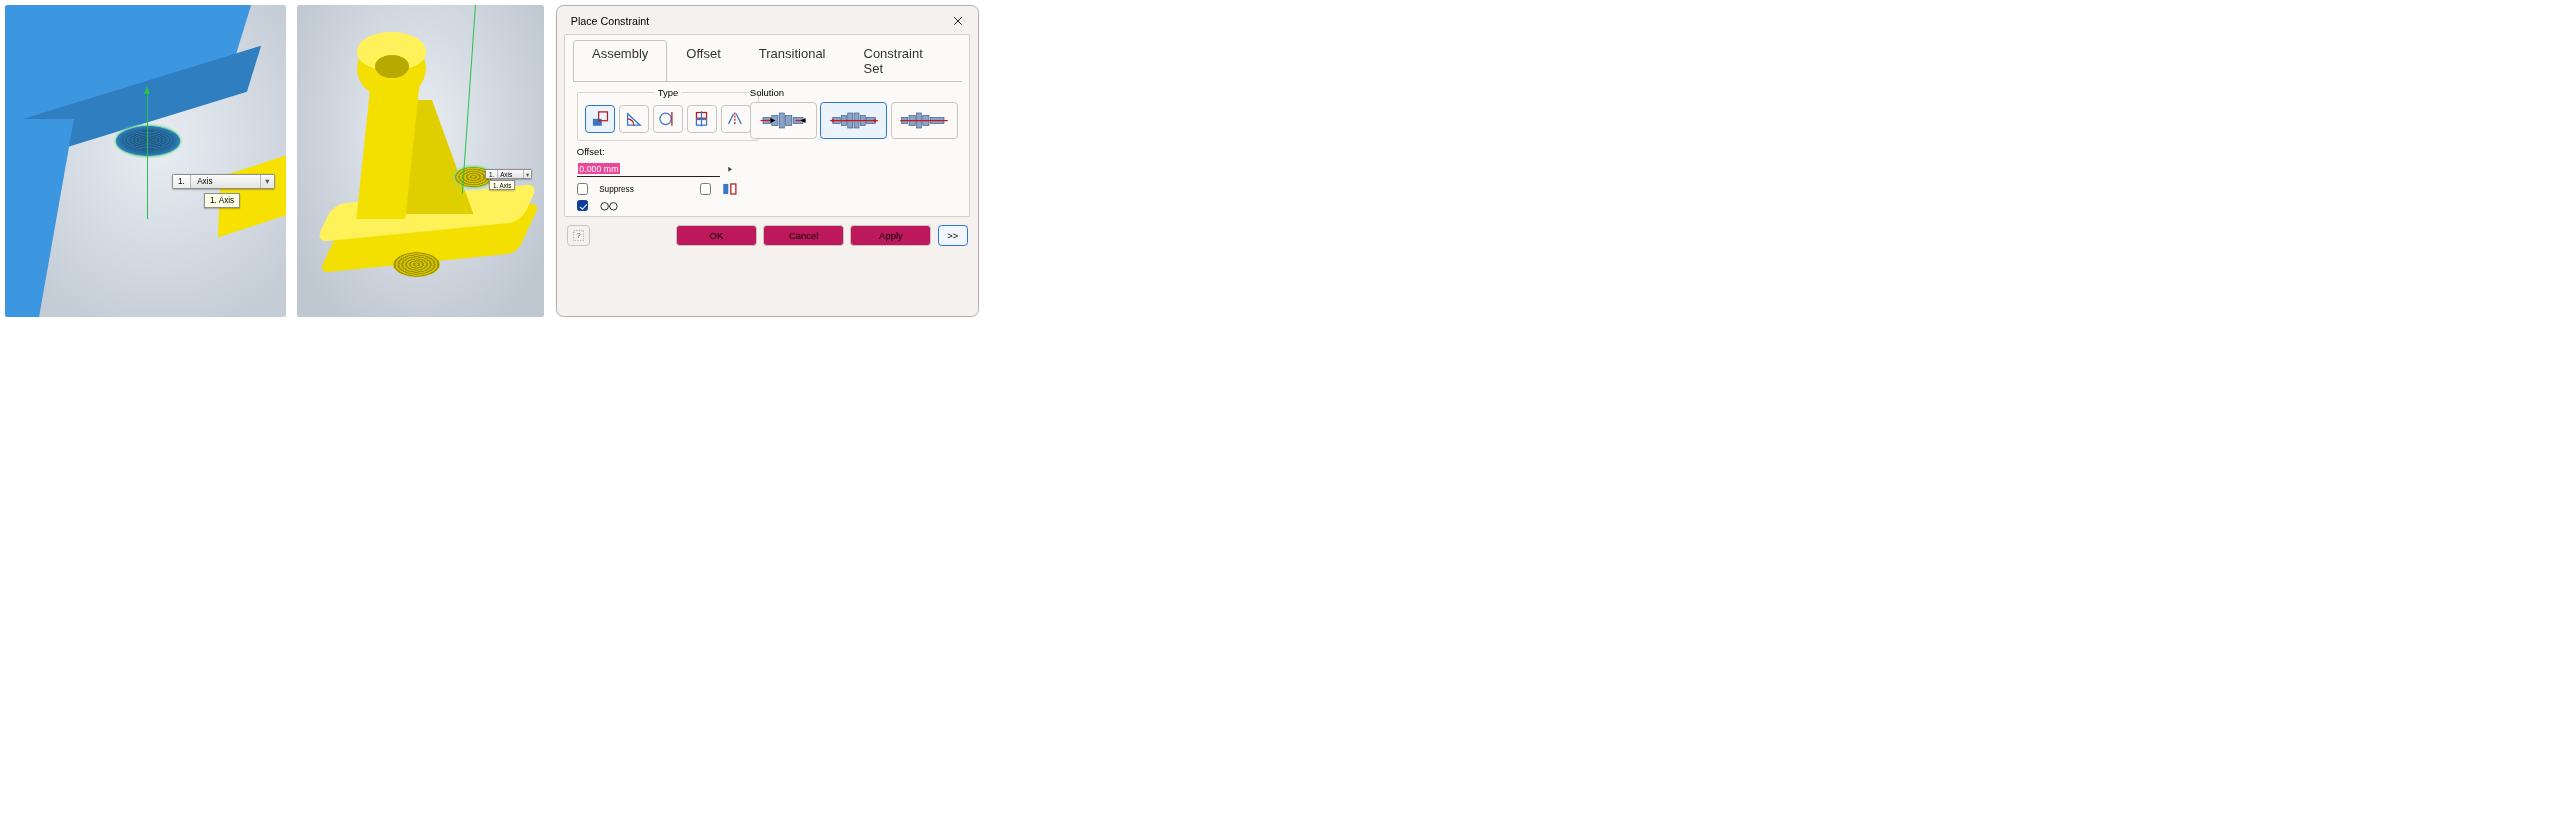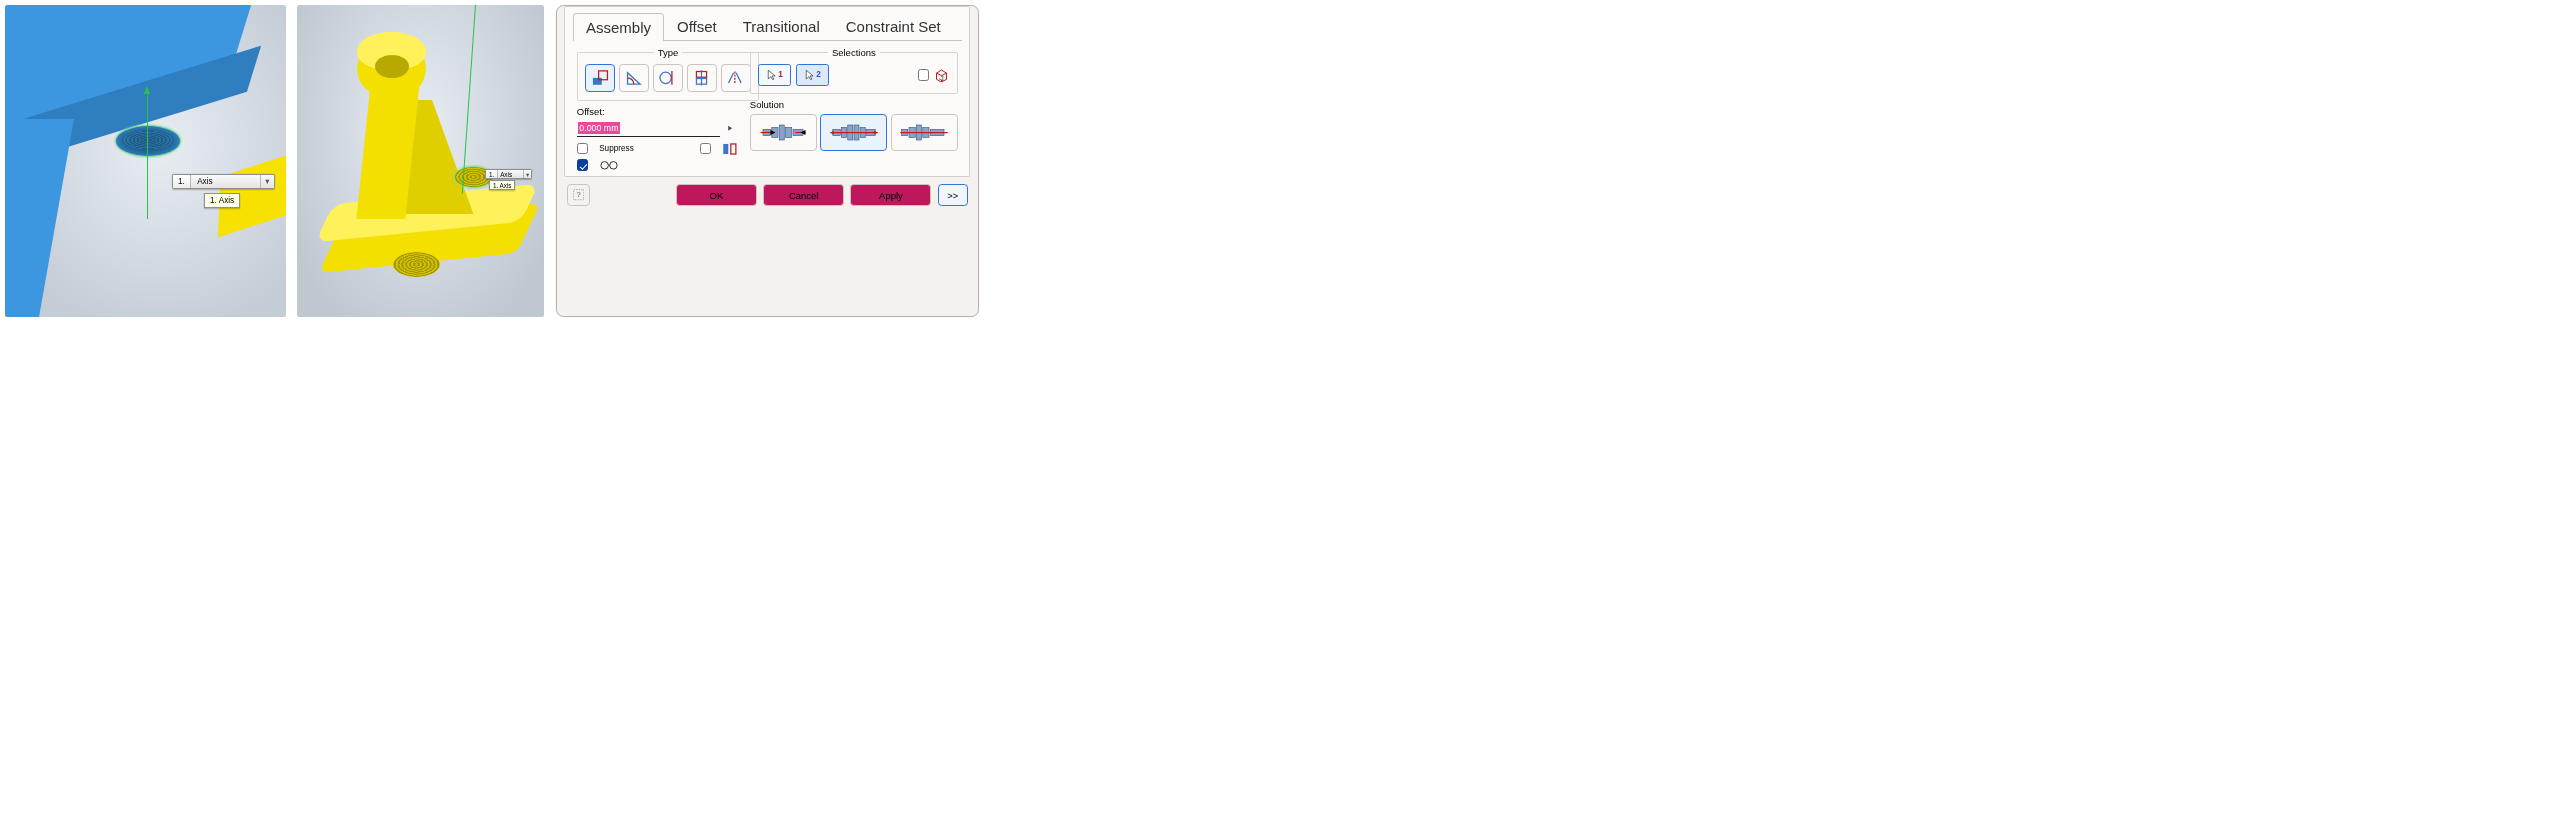--- a/index.html
+++ b/index.html
@@ -209,22 +209,22 @@
     border:0.6px solid #d3cfca;
     border-radius:1.3px;
     padding: 0 0 2.5px 0;
   }
   .tabs{
     display:flex;
     gap:0;
     padding: 5px 7.6px 0 7.6px;
   }
   .tab{
-    padding:5px 12px;
-    font-size:15px;
+    padding:5px 18px;
+    font-size:13px;
     border:0.6px solid transparent;
     border-bottom:none;
     border-radius:3.8px 3.8px 0 0;
     color:#333;
     cursor:pointer;
   }
   .tab.active{
     background:#fbfaf9;
     border-color:#c9c4be;
     position:relative; top:0.6px;
@@ -376,20 +376,28 @@
     <span class="lab">Axis</span>
     <span class="caret">▾</span>
   </div>
   <div class="tooltip small" style="left:192px; top:175px;">
     <span>1.</span>
     <span>Axis</span>
   </div>
 </div>
 
 <div class="dialog">
+  <div class="dlg-title">
+    <span>Place Constraint</span>
+    <span class="close-x">
+      <svg width="10" height="10" viewBox="0 0 16 16">
+          <path d="M2 2 L14 14 M14 2 L2 14" stroke="#222" stroke-width="1.6" fill="none"></path>
+        </svg>
+    </span>
+  </div>
 
   <div class="dlg-body">
     <div class="tabs">
       <div class="tab active">Assembly</div>
       <div class="tab">Offset</div>
       <div class="tab">Transitional</div>
       <div class="tab">Constraint Set</div>
     </div>
     <div class="tabline"></div>
 
@@ -458,44 +466,20 @@
           <span class="chk on"></span>
           <svg width="20" height="11.4" viewBox="0 0 32 18">
             <circle cx="9" cy="10" r="6" fill="none" stroke="#333" stroke-width="1.6"></circle>
             <circle cx="23" cy="10" r="6" fill="none" stroke="#333" stroke-width="1.6"></circle>
             <path d="M15 10 h2" stroke="#333" stroke-width="1.6"></path>
           </svg>
         </div>
       </div>
 
       <div class="col-right">
-        <fieldset class="grp">
-          <legend>Selections</legend>
-          <div class="sel-row">
-            <div class="selbtn">
-              <svg width="8.8" height="11.4" viewBox="0 0 14 18">
-                  <path d="M2 2 L2 16 L6 12 L9 17 L11 16 L8 11 L13 11 Z" fill="#fff" stroke="#222" stroke-width="1"></path>
-                </svg>
-              <span style="color:#b32020; font-weight:bold;">1</span>
-            </div>
-            <div class="selbtn sel2">
-              <svg width="8.8" height="11.4" viewBox="0 0 14 18">
-                  <path d="M2 2 L2 16 L6 12 L9 17 L11 16 L8 11 L13 11 Z" fill="#fff" stroke="#222" stroke-width="1"></path>
-                </svg>
-              <span style="color:#2458c0; font-weight:bold;">2</span>
-            </div>
-            <span style="flex:1"></span>
-            <span class="chk"></span>
-            <svg width="15" height="14" viewBox="0 0 24 22">
-              <path d="M4 8 L12 3 L20 8 L20 18 L12 22 L4 18 Z" fill="none" stroke="#b32020" stroke-width="1.6"></path>
-              <path d="M4 8 L12 12 L20 8 M12 12 L12 22" fill="none" stroke="#b32020" stroke-width="1.6"></path>
-              <path d="M14 12 L14 20 L8 17" fill="#fff" stroke="#222" stroke-width="1"></path>
-            </svg>
-          </div>
-        </fieldset>
 
         <span class="group-label">Solution</span>
         <div class="solution-row">
           <div class="solbtn">
             <svg width="50" height="25" viewBox="0 0 80 40">
               <g fill="#8aa3c8" stroke="#39567f" stroke-width="1">
                 <rect x="22" y="12" width="10" height="16"></rect>
                   <rect x="34" y="8" width="8" height="24"></rect>
                 <rect x="44" y="12" width="10" height="16"></rect>
                   <rect x="56" y="15" width="16" height="10"></rect>

